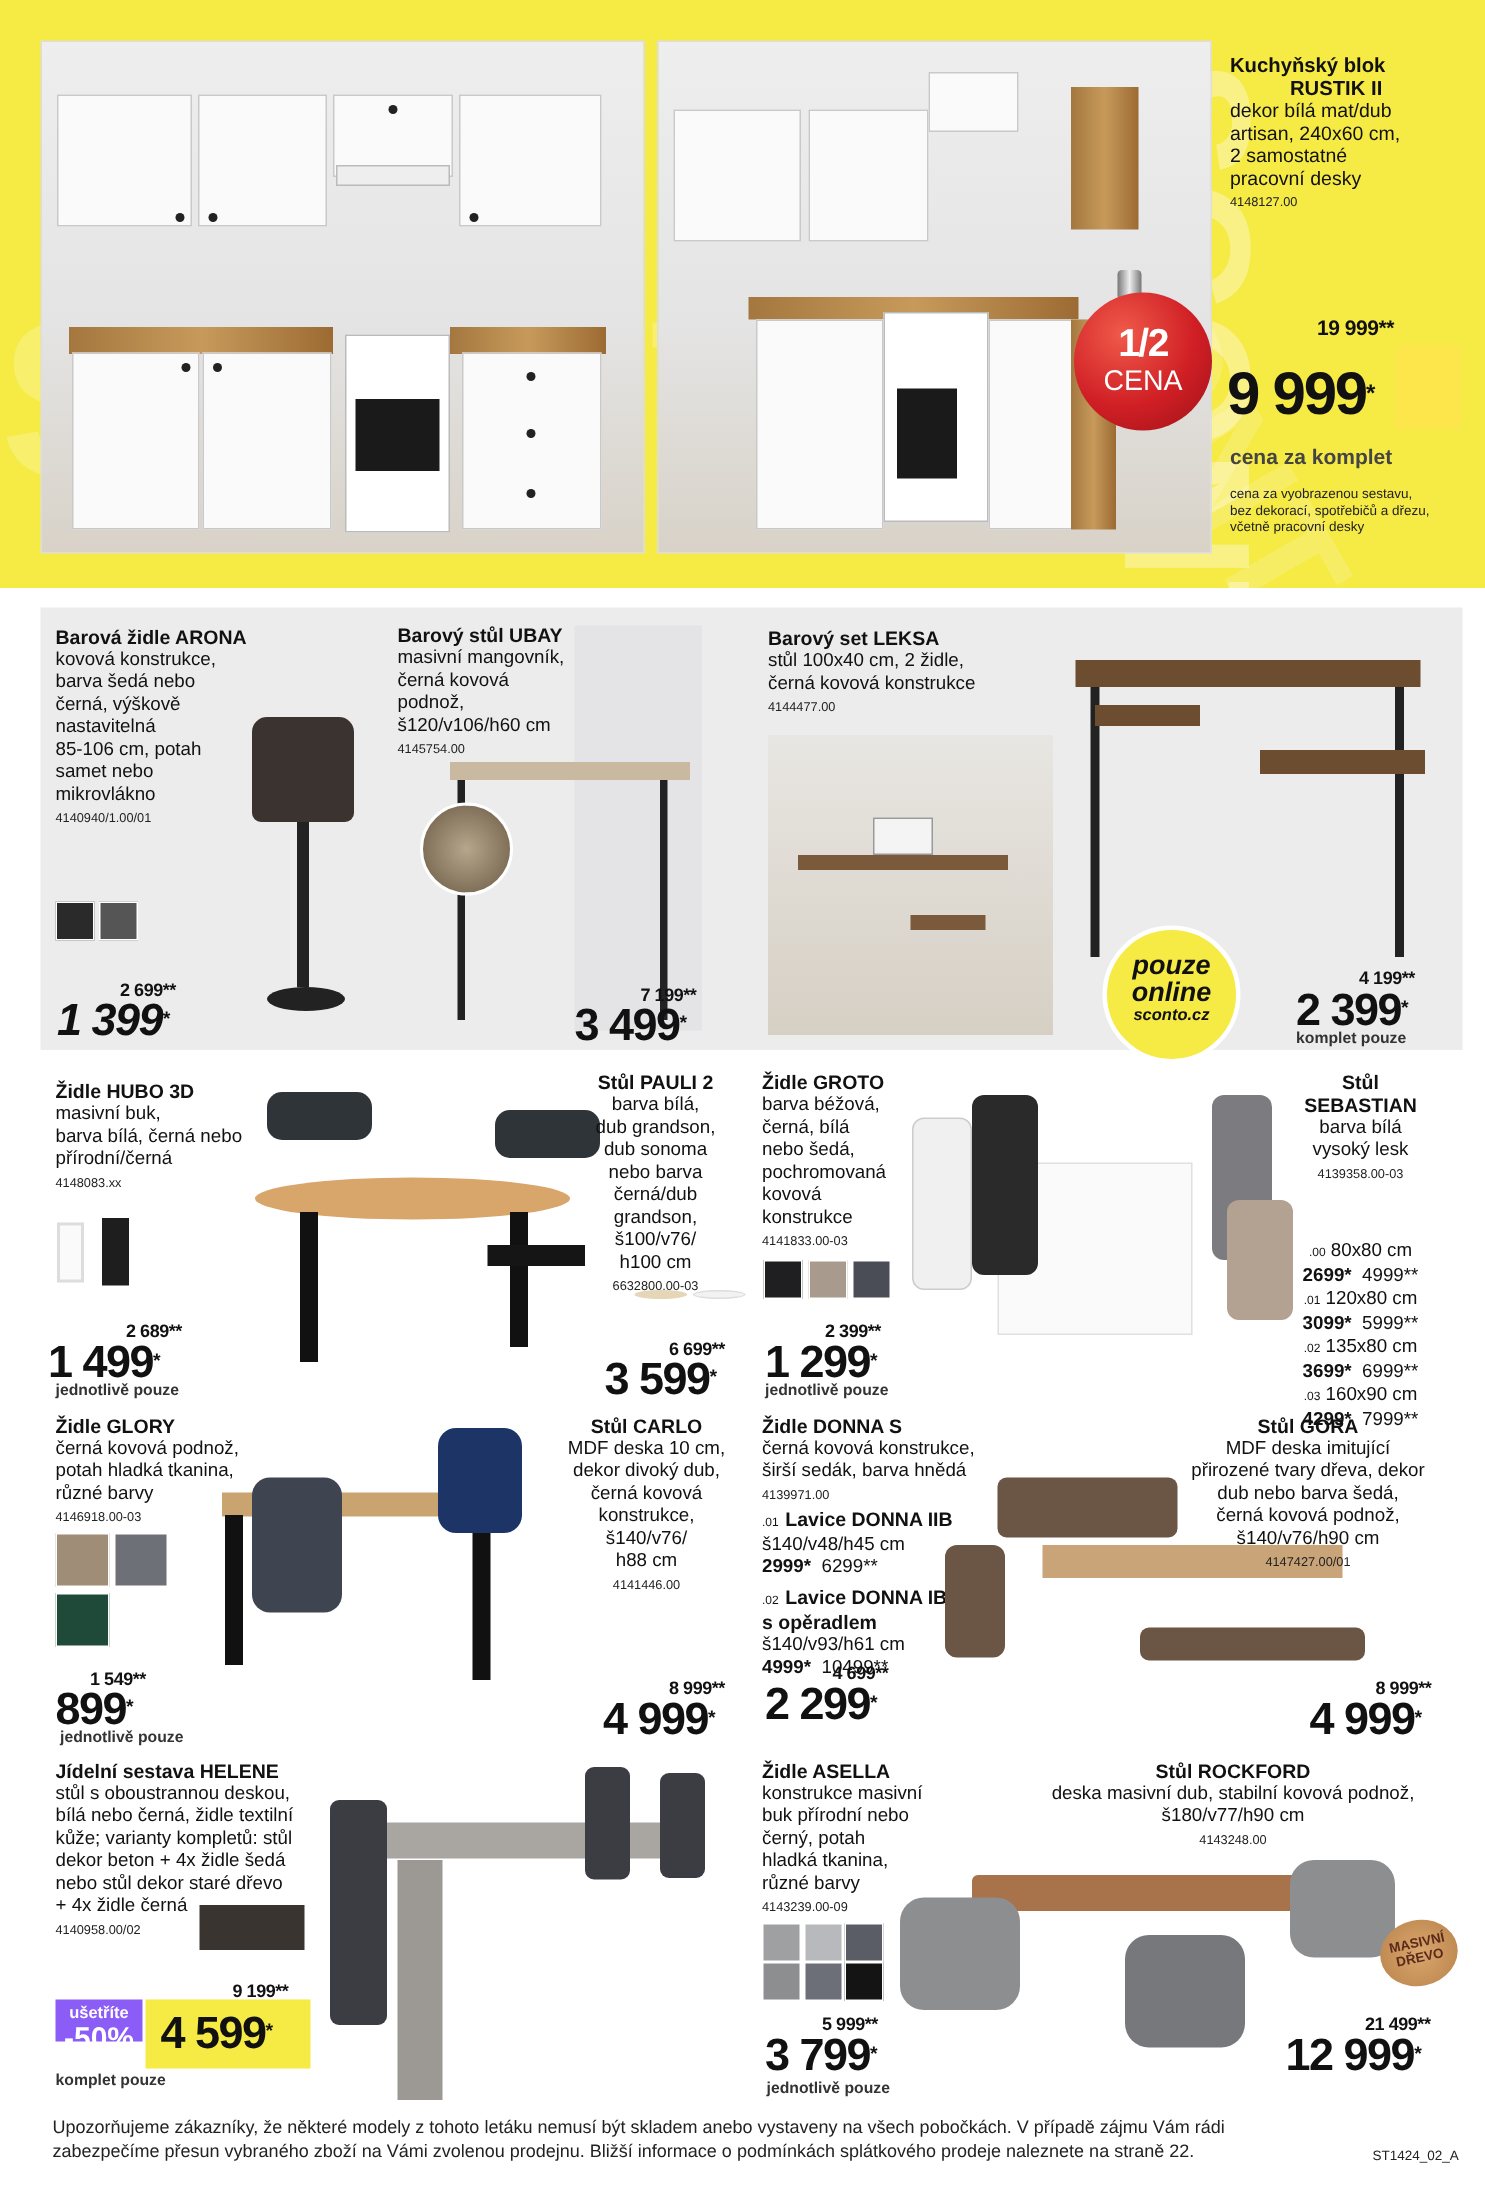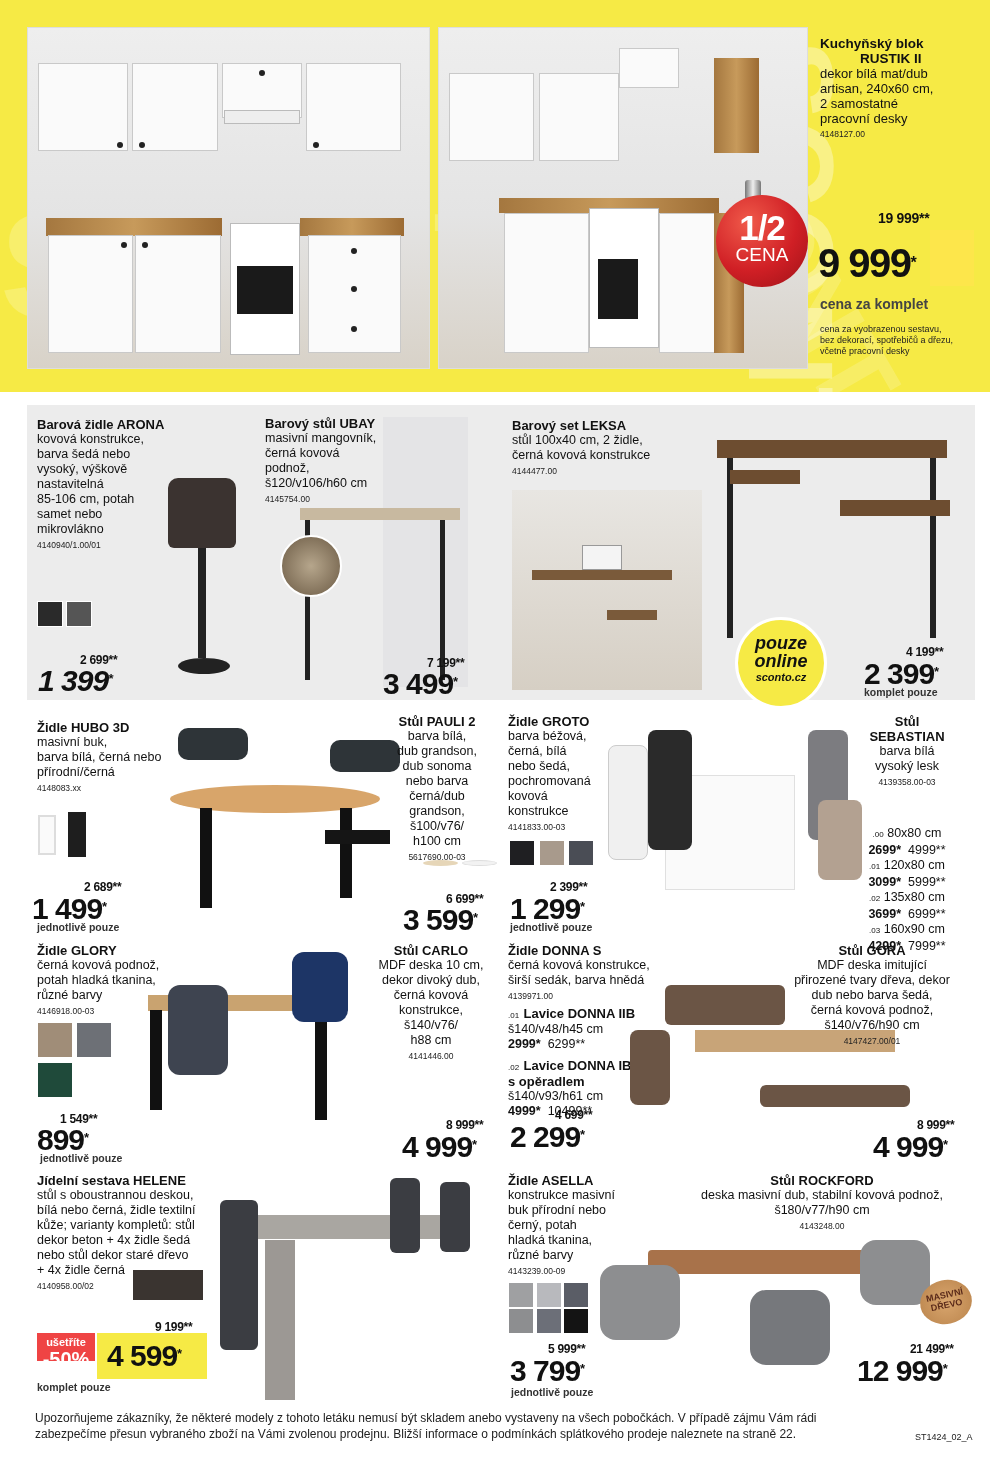--- a/index.html
+++ b/index.html
@@ -84,42 +84,42 @@
     <div class="title" style="font-size:13.5px;line-height:15px;margin-left:40px;">RUSTIK II</div>
     <div class="desc" style="font-size:13px;line-height:15px;">dekor bílá mat/dub</div>
     <div class="desc" style="font-size:13px;line-height:15px;">artisan, 240x60 cm,</div>
     <div class="desc" style="font-size:13px;line-height:15px;">2 samostatné</div>
     <div class="desc" style="font-size:13px;line-height:15px;">pracovní desky</div>
     <div class="code">4148127.00</div>
   </div>
 
   <div class="abs" style="left:745px;top:180px;width:16px;height:20px;background:linear-gradient(90deg,#777,#eee,#777);border-radius:3px;"></div>
   <div class="abs" style="left:716px;top:195px;width:92px;height:92px;border-radius:50%;background:radial-gradient(circle at 35% 30%, #f05a4a, #d01f25 55%, #9d1218);color:#fff;text-align:center;">
-    <div style="font-weight:700;font-size:35px;line-height:34px;margin-top:16px;letter-spacing:-1px;">1/2</div>
+    <div style="font-weight:700;font-size:26px;line-height:34px;margin-top:16px;letter-spacing:-1px;">1/2</div>
     <div style="font-weight:400;font-size:19px;line-height:20px;">CENA</div>
   </div>
 
   <div class="abs old" style="left:878px;top:210px;font-size:14px;">19 999**</div>
   <div class="abs" style="left:930px;top:230px;width:44px;height:56px;background:#fde64b;"></div>
   <div class="abs" style="left:818px;top:243px;font-weight:700;font-size:40px;letter-spacing:-1.5px;line-height:40px;"><span>9 999</span><sup style="font-size:16px;vertical-align:top;">*</sup></div>
   <div class="abs" style="left:820px;top:296px;font-weight:700;font-size:14px;color:#444;">cena za komplet</div>
   <div class="abs" style="left:820px;top:324px;font-size:9px;line-height:11px;color:#222;">
     <div>cena za vyobrazenou sestavu,</div>
     <div>bez dekorací, spotřebičů a dřezu,</div>
     <div>včetně pracovní desky</div>
   </div>
 </div>
 
 <div class="abs grey-band"></div>
 
 <div class="abs" style="left:37px;top:417px;width:150px;">
   <div class="title">Barová židle ARONA</div>
   <div class="desc">kovová konstrukce,</div>
   <div class="desc">barva šedá nebo</div>
-  <div class="desc">vysoký, výškově</div>
+  <div class="desc">černá, výškově</div>
   <div class="desc">nastavitelná</div>
   <div class="desc">85-106 cm, potah</div>
   <div class="desc">samet nebo</div>
   <div class="desc">mikrovlákno</div>
   <div class="code">4140940/1.00/01</div>
 </div>
 <div class="swatch" style="left:37px;top:601px;background:#2a2a2a;"></div>
 <div class="swatch" style="left:66px;top:601px;background:#555;"></div>
 <div class="chairpic" style="left:168px;top:478px;width:68px;height:70px;background:#3b3330;border-radius:10px 10px 6px 6px;"></div>
 <div class="chairpic" style="left:198px;top:548px;width:8px;height:110px;background:#222;"></div>
@@ -190,21 +190,21 @@
 <div class="abs right" style="left:380px;top:714px;width:114px;">
   <div class="title">Stůl PAULI 2</div>
   <div class="desc">barva bílá,</div>
   <div class="desc">dub grandson,</div>
   <div class="desc">dub sonoma</div>
   <div class="desc">nebo barva</div>
   <div class="desc">černá/dub</div>
   <div class="desc">grandson,</div>
   <div class="desc">š100/v76/</div>
   <div class="desc">h100 cm</div>
-  <div class="code">5617690.00-03</div>
+  <div class="code">6632800.00-03</div>
 </div>
 <div class="abs" style="left:423px;top:860px;width:35px;height:6px;background:#e6d6b8;border-radius:50%;"></div>
 <div class="abs" style="left:462px;top:860px;width:35px;height:6px;background:#f2f2f2;border:1px solid #ddd;border-radius:50%;"></div>
 <div class="abs old" style="left:446px;top:892px;">6 699**</div>
 <div class="abs new" style="left:403px;top:906px;"><span>3 599</span><sup>*</sup></div>
 
 <div class="abs" style="left:508px;top:714px;width:110px;">
   <div class="title">Židle GROTO</div>
   <div class="desc">barva béžová,</div>
   <div class="desc">černá, bílá</div>
@@ -324,21 +324,21 @@
   <div class="desc">+ 4x židle černá</div>
   <div class="code">4140958.00/02</div>
 </div>
 <div class="abs" style="left:133px;top:1270px;width:70px;height:30px;background:#3a3430;"></div>
 <div class="abs" style="left:255px;top:1215px;width:190px;height:24px;background:#a9a6a1;"></div>
 <div class="abs" style="left:220px;top:1200px;width:38px;height:150px;background:#3b3d42;border-radius:6px;"></div>
 <div class="abs" style="left:390px;top:1178px;width:30px;height:75px;background:#3b3d42;border-radius:6px;"></div>
 <div class="abs" style="left:440px;top:1182px;width:30px;height:70px;background:#3b3d42;border-radius:6px;"></div>
 <div class="abs" style="left:265px;top:1240px;width:30px;height:160px;background:#9c9894;"></div>
 <div class="abs old" style="left:155px;top:1320px;">9 199**</div>
-<div class="abs" style="left:37px;top:1333px;width:58px;height:28px;background:#ef4444;color:#fff;text-align:center;">
+<div class="abs" style="left:37px;top:1333px;width:58px;height:28px;background:#8b5cf6;color:#fff;text-align:center;">
   <div style="font-weight:700;font-size:11px;margin-top:3px;">ušetříte</div>
   <div style="font-weight:700;font-size:20px;line-height:22px;">-50%</div>
 </div>
 <div class="abs" style="left:97px;top:1333px;width:110px;height:46px;background:#f6ea45;">
   <div class="new" style="margin:9px 0 0 10px;"><span>4 599</span><sup>*</sup></div>
 </div>
 <div class="abs note" style="left:37px;top:1381px;">komplet pouze</div>
 
 <div class="abs" style="left:508px;top:1173px;width:140px;">
   <div class="title">Židle ASELLA</div>

